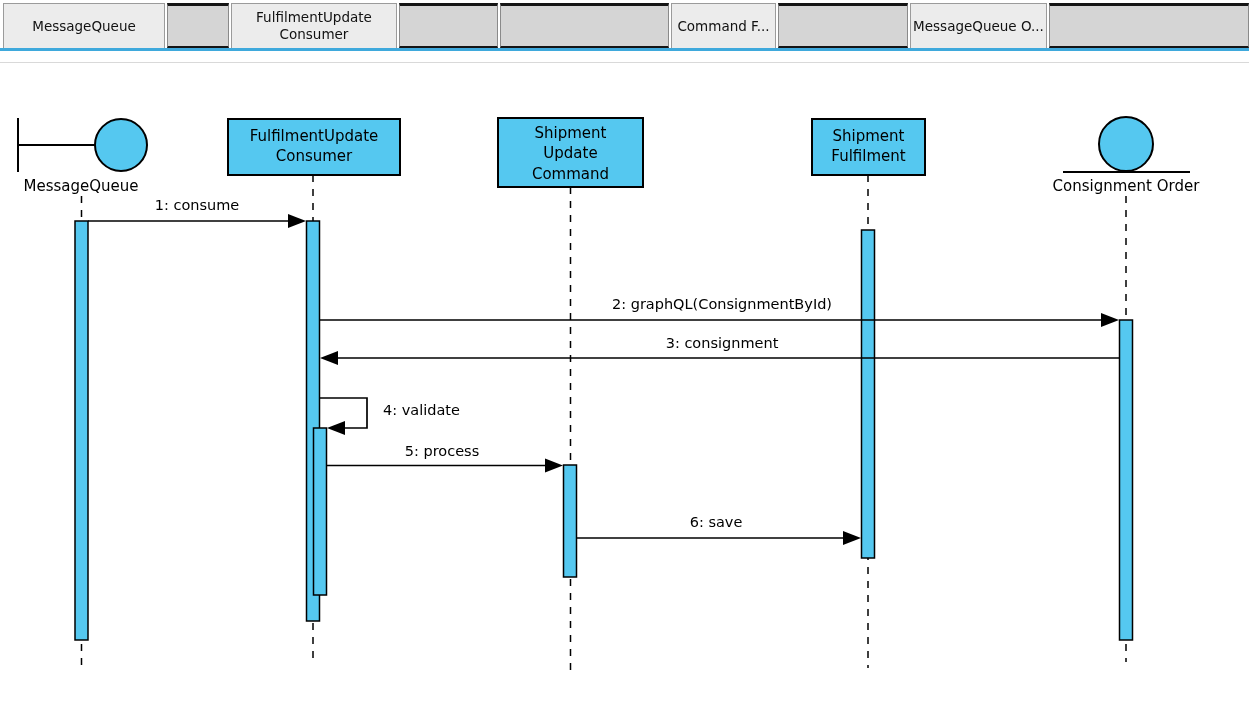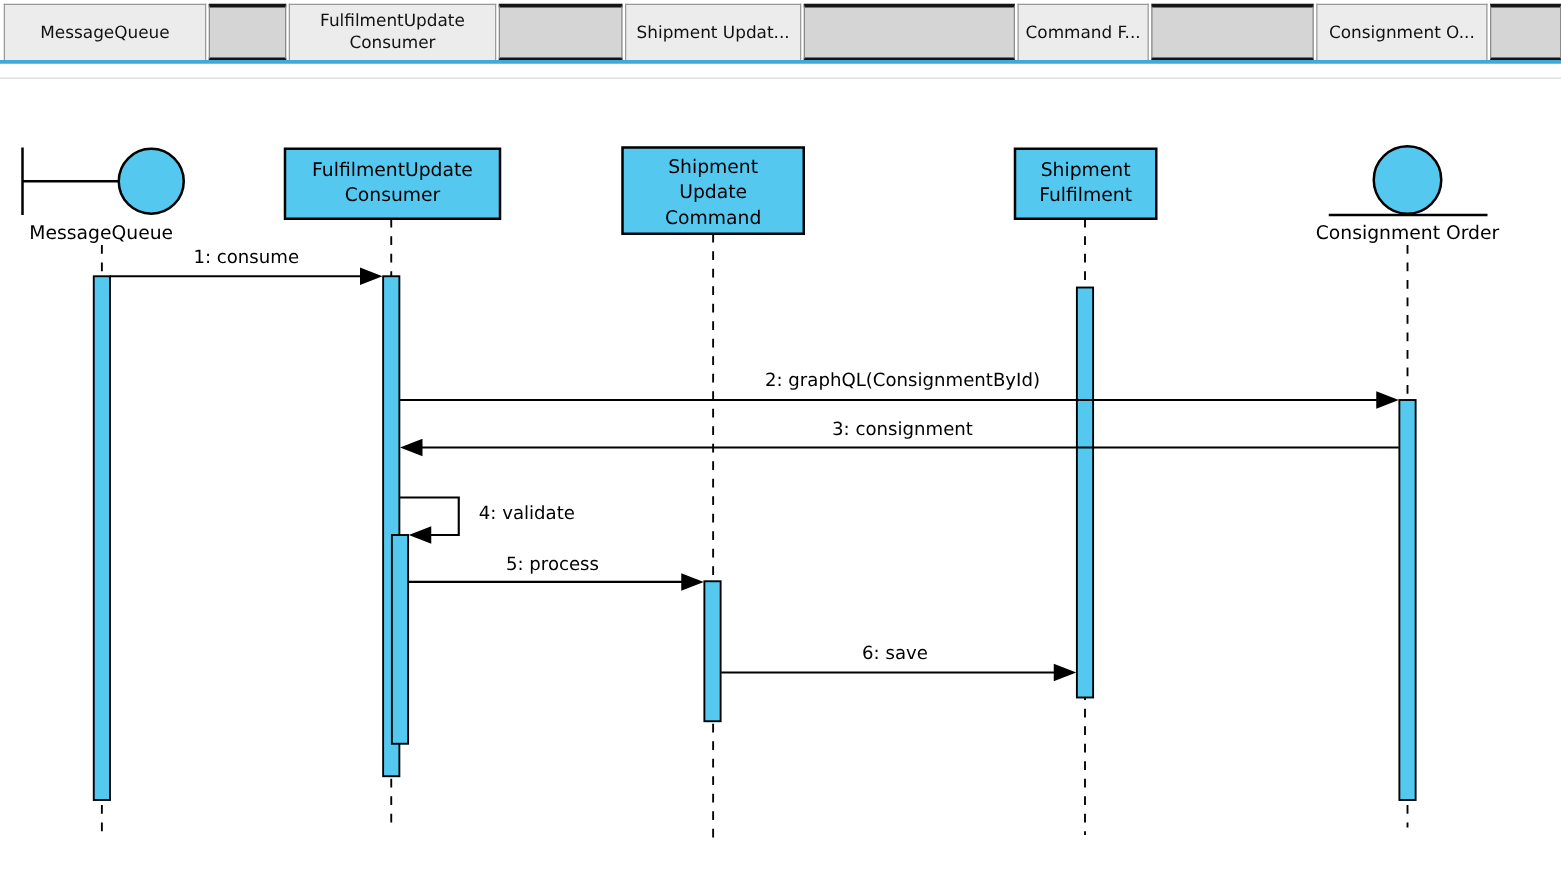--- a/index.html
+++ b/index.html
@@ -39,30 +39,27 @@
 
   <div class="tabbar">
     <div class="tab labeled" style="width:162px">
       <span>MessageQueue</span>
     </div>
     <div class="tab spacer" style="width:62px"></div>
     <div class="tab labeled" style="width:166px">
       <span>FulfilmentUpdate Consumer</span>
     </div>
     <div class="tab spacer" style="width:99px"></div>
-    <div class="tab labeled" style="width:141px">
-      <span>Shipment Updat...</span>
-    </div>
     <div class="tab spacer" style="width:169px"></div>
     <div class="tab labeled" style="width:105px">
       <span>Command F...</span>
     </div>
     <div class="tab spacer" style="width:130px"></div>
     <div class="tab labeled" style="width:137px">
-      <span>Consignment O...</span>
+      <span>MessageQueue O...</span>
     </div>
     <div class="tab spacer" style="flex:1 1 auto"></div>
   </div>
   <div class="tab-underline"></div>
   <div class="strip-divider"></div>
 
   <svg class="diagram" width="1249" height="636" viewBox="0 65 1249 636">
 
     <path class="lifeline" d="M81.5,196 V668"></path>
     <path class="lifeline" d="M313,175 V662"></path>

